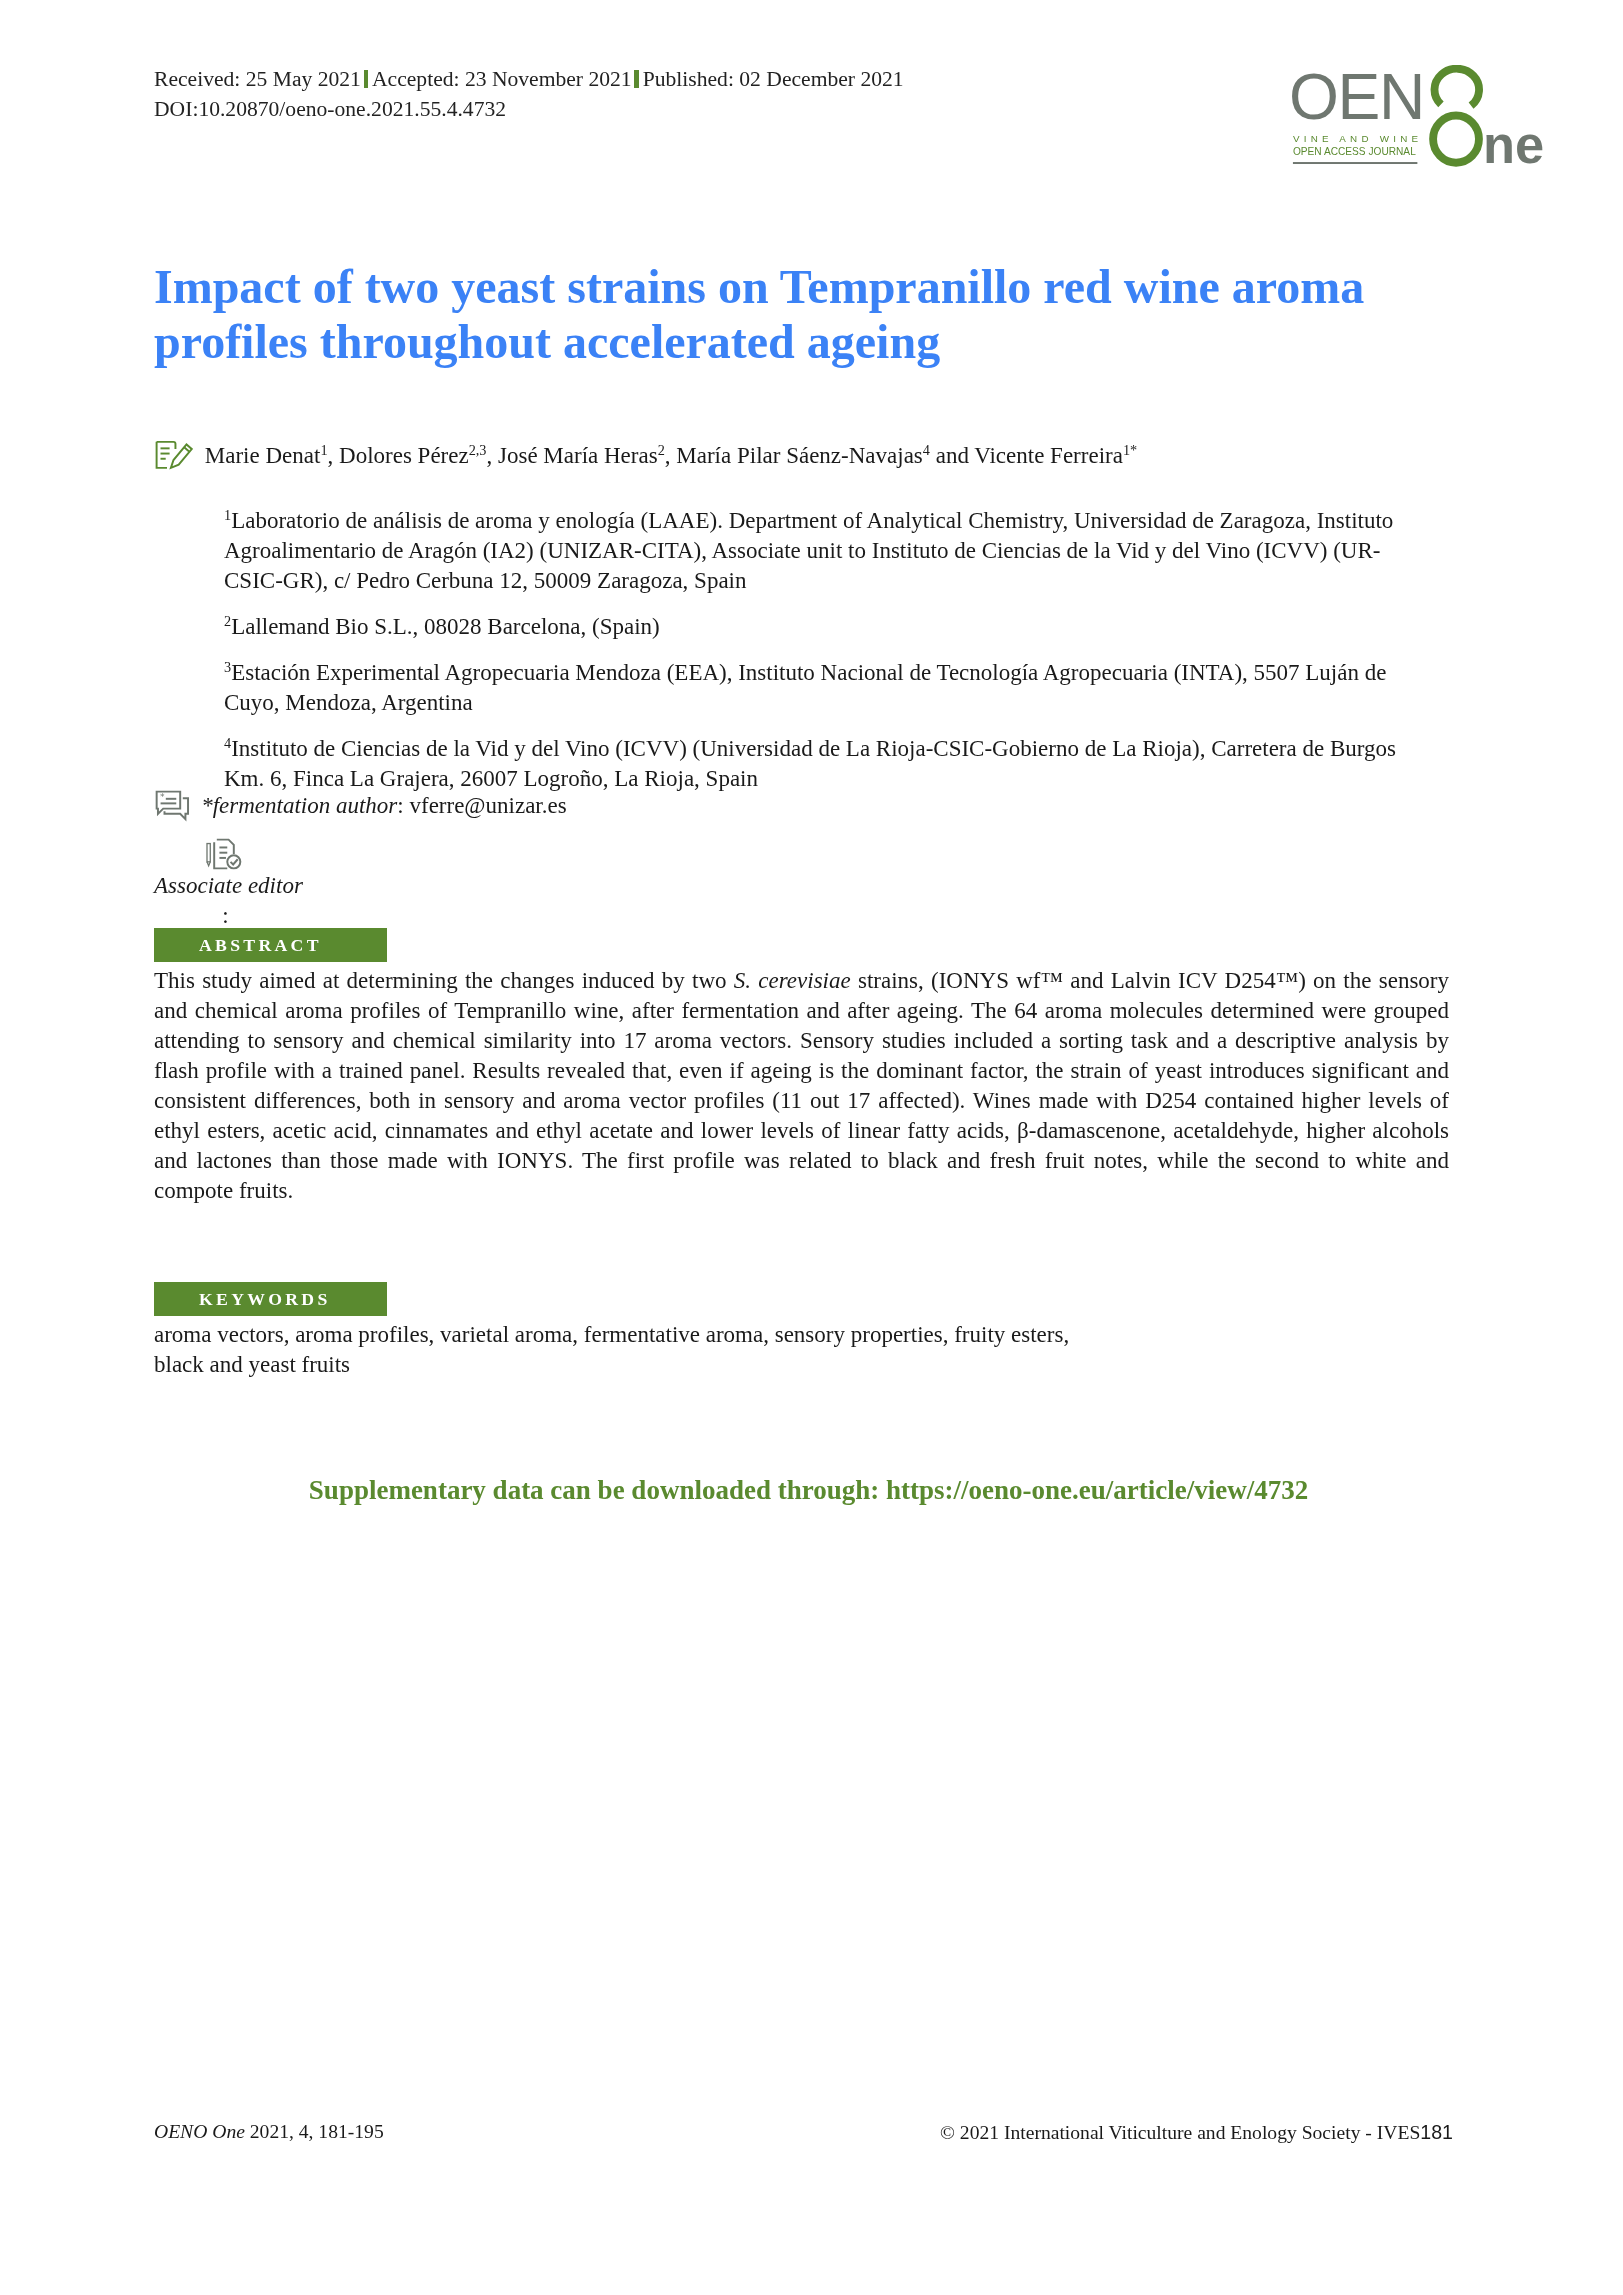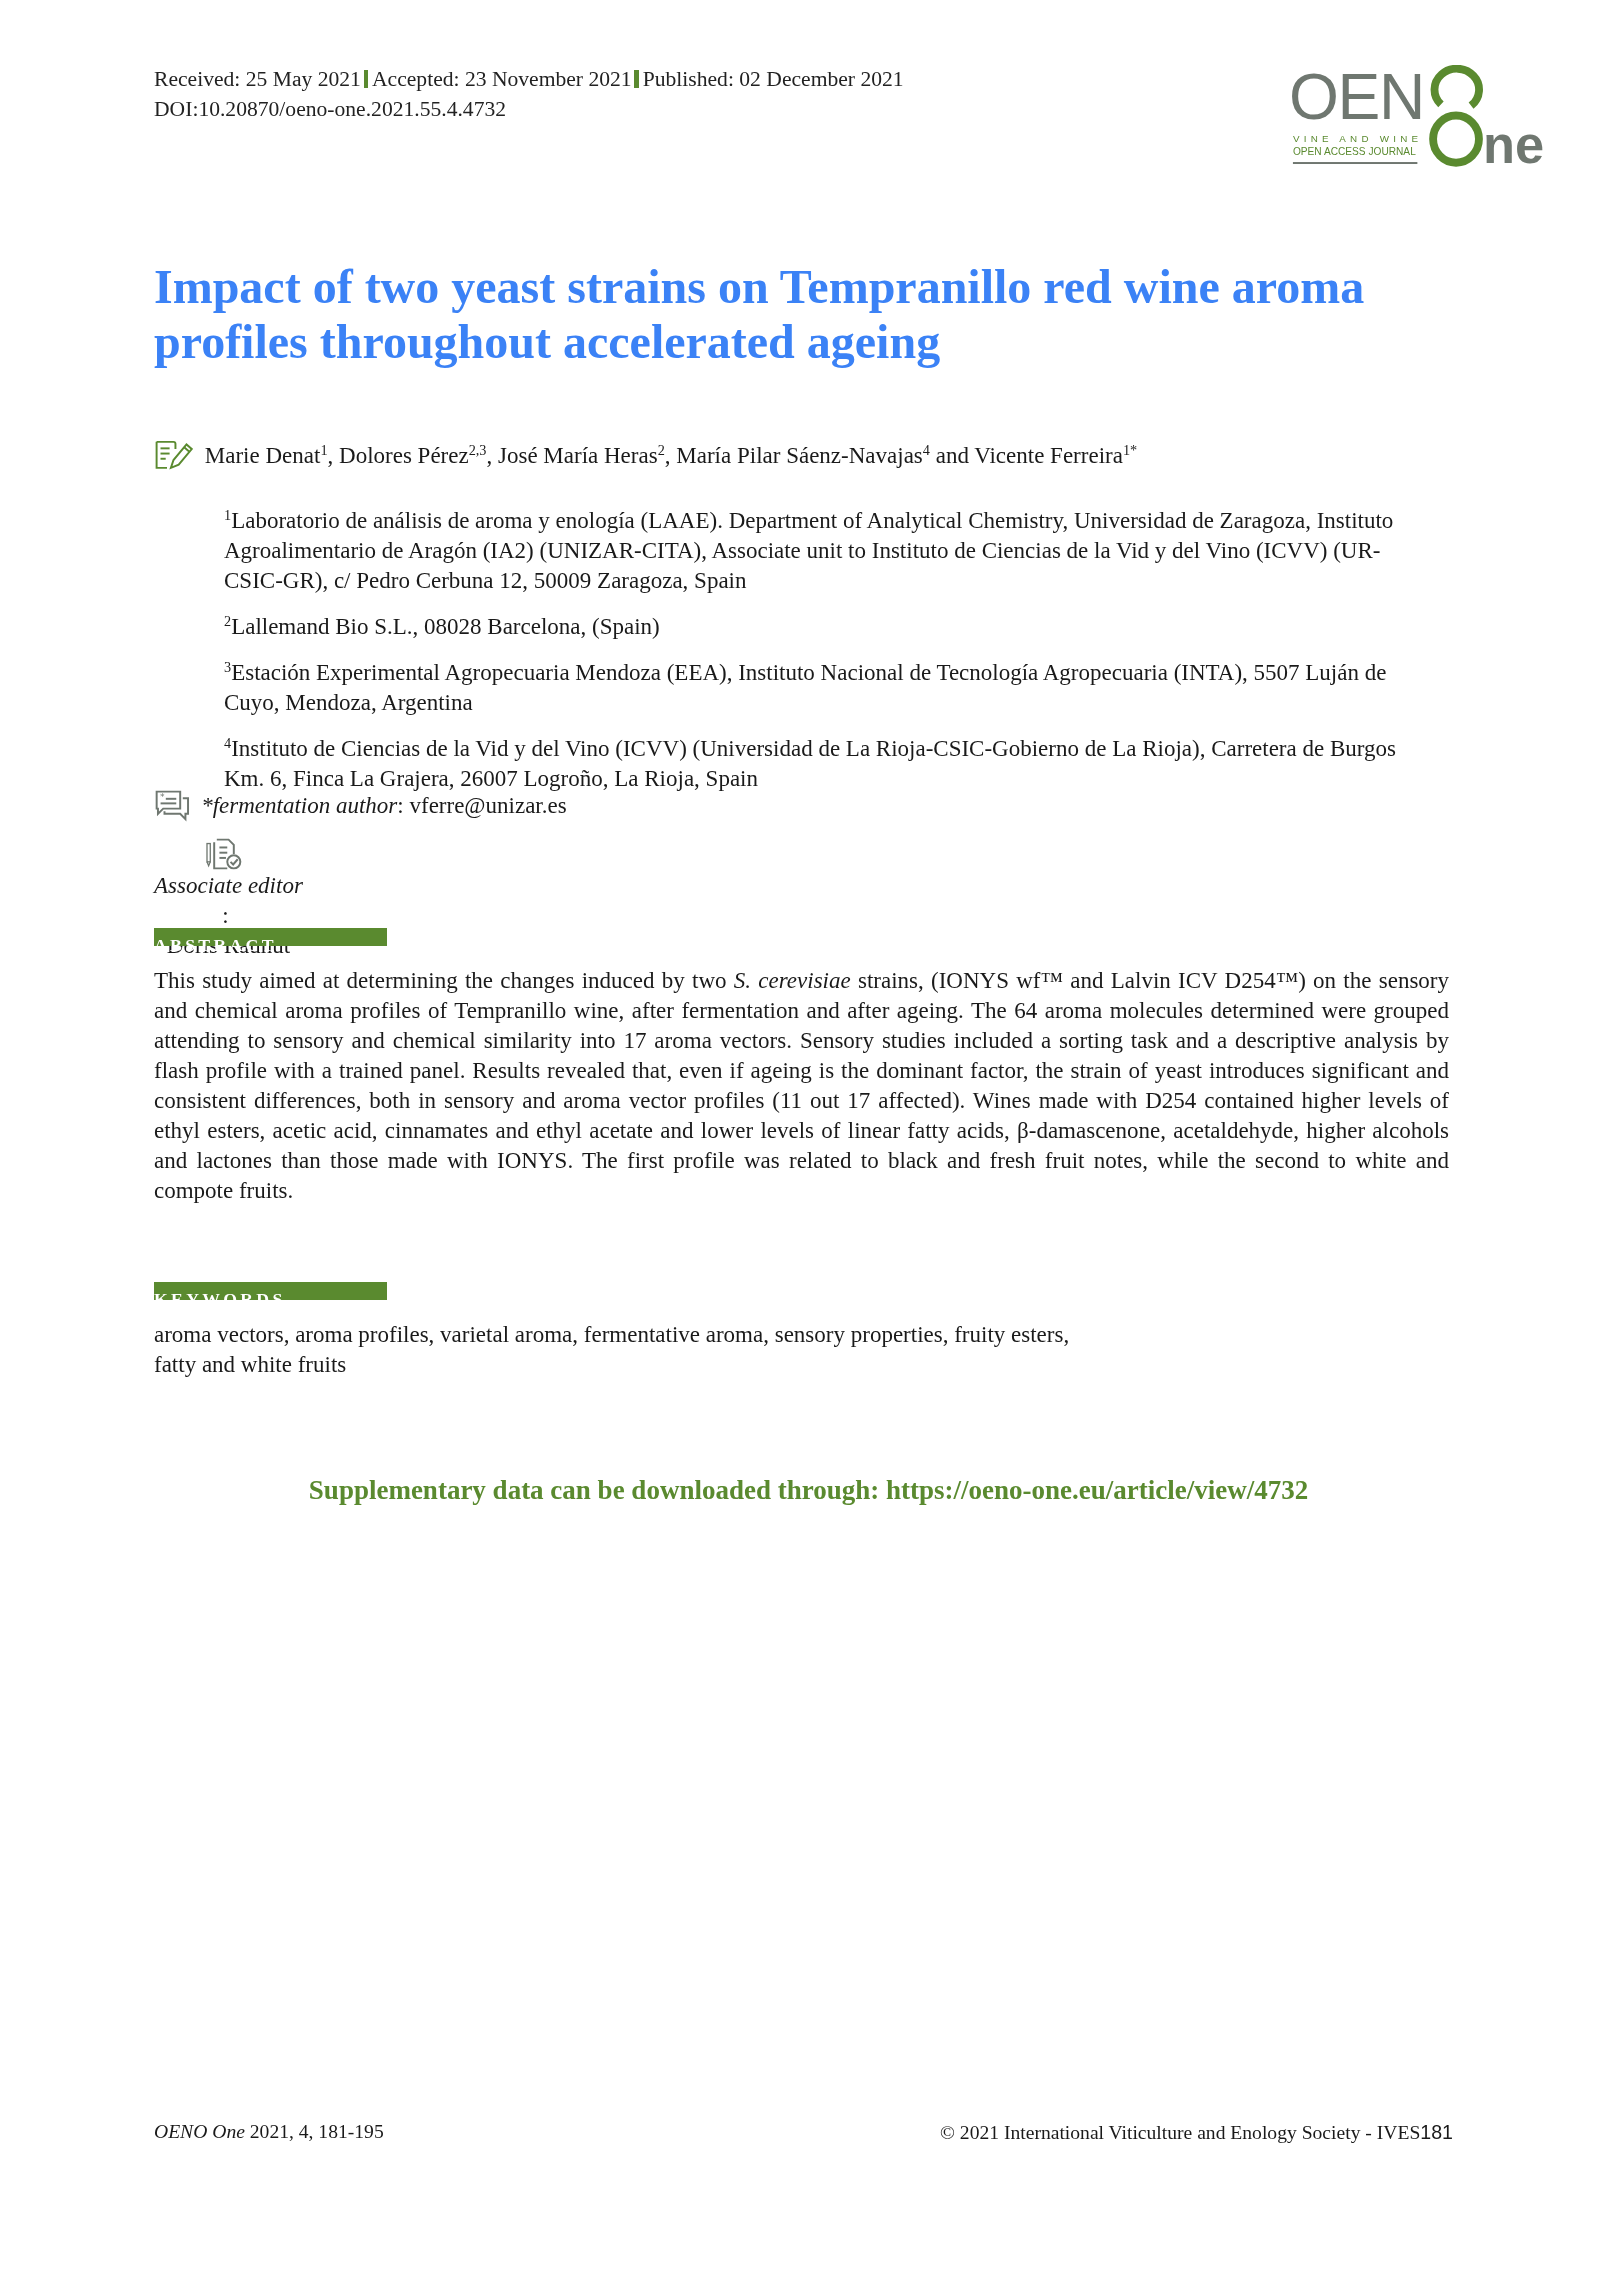--- a/index.html
+++ b/index.html
@@ -12,21 +12,21 @@
   .title { left: 154px; top: 259px; width: 1296px; font-size: 48px; line-height: 55px; font-weight: bold; color: #3b82f6; }
   .authors-row { left: 154px; top: 439px; font-size: 23px; line-height: 30px; display: flex; align-items: center; }
   .authors-row .icon { width: 39px; height: 33px; margin-right: 11.8px; }
   sup { font-size: 62%; line-height: 0; vertical-align: 0.55em; }
   .affils { left: 208px; top: 490px; width: 1244px; font-size: 23px; line-height: 30px; }
   .affil { margin: 16px; }
   .contact { left: 154px; top: 789px; font-size: 23px; line-height: 30px; display: flex; align-items: center; }
   .editor { left: 154px; top: 837px; font-size: 23px; line-height: 30px; display: flex; align-items: center; flex-direction: column; }
   .contact .icon, .editor .icon { width: 38px; height: 34px; margin-right: 9.2px; }
   .label-box { background: #5a8a2f; color: #fff; font-size: 17.7px; letter-spacing: 3.3px; font-weight: bold;
-               height: 18px; width: 233px; box-sizing: border-box; line-height: 34px; }
+               height: 34px; width: 233px; box-sizing: border-box; padding-left: 45px; line-height: 34px; }
   .abstract-label { left: 154px; top: 928px; }
   .abstract-text { left: 154px; top: 966px; width: 1295px; font-size: 23px; line-height: 30px; text-align: justify; margin: 0; }
   .keywords-label { left: 154px; top: 1282px; width: 233px; }
   .keywords-text { left: 154px; top: 1320px; width: 1126px; font-size: 23px; line-height: 30px; margin: 0; }
   .supp { left: 154px; top: 1475px; width: 1309px; text-align: center; font-size: 27px; font-weight: bold; color: #5a8a2f; }
   .footer-left { left: 154px; top: 2121px; font-size: 19.6px; }
   .footer-right { left: 851px; top: 2121px; width: 602px; text-align: right; font-size: 19.6px; }
   .pagenum { font-family: Liberation Sans, sans-serif; margin-left: 0; }
   em { font-style: italic; }
 </style>
@@ -109,19 +109,19 @@
   </span>
   <em>Associate editor</em>
     <span>:&nbsp;</span>
     <span>Doris Rauhut</span>
 </div>
 
 <div class="abs label-box abstract-label">ABSTRACT</div>
 <p class="abs abstract-text"><span>This study aimed at determining the changes induced by two </span><em>S. cerevisiae</em><span> strains, (IONYS wf™ and Lalvin ICV D254™) on the sensory and chemical aroma profiles of Tempranillo wine, after fermentation and after ageing. The 64 aroma molecules determined were grouped attending to sensory and chemical similarity into 17 aroma vectors. Sensory studies included a sorting task and a descriptive analysis by flash profile with a trained panel. Results revealed that, even if ageing is the dominant factor, the strain of yeast introduces significant and consistent differences, both in sensory and aroma vector profiles (11 out 17 affected). Wines made with D254 contained higher levels of ethyl esters, acetic acid, cinnamates and ethyl acetate and lower levels of linear fatty acids, β-damascenone, acetaldehyde, higher alcohols and lactones than those made with IONYS. The first profile was related to black and fresh fruit notes, while the second to white and compote fruits.</span></p>
 
 <div class="abs label-box keywords-label">KEYWORDS</div>
-<p class="abs keywords-text"><span>aroma vectors, aroma profiles, varietal aroma, fermentative aroma, sensory properties, fruity esters,</span><br><span>fatty and white fruits</span></p>
+<p class="abs keywords-text"><span>aroma vectors, aroma profiles, varietal aroma, fermentative aroma, sensory properties, fruity esters,</span><br><span>black and yeast fruits</span></p>
 
 <div class="abs supp">Supplementary data can be downloaded through: https://oeno-one.eu/article/view/4732</div>
 
 <div class="abs footer-left"><em>OENO One</em><span> 2021, 4, 181-195</span></div>
 <div class="abs footer-right"><span>© 2021 International Viticulture and Enology Society - IVES</span><span class="pagenum">181</span></div>
 
 
 </body></html>

